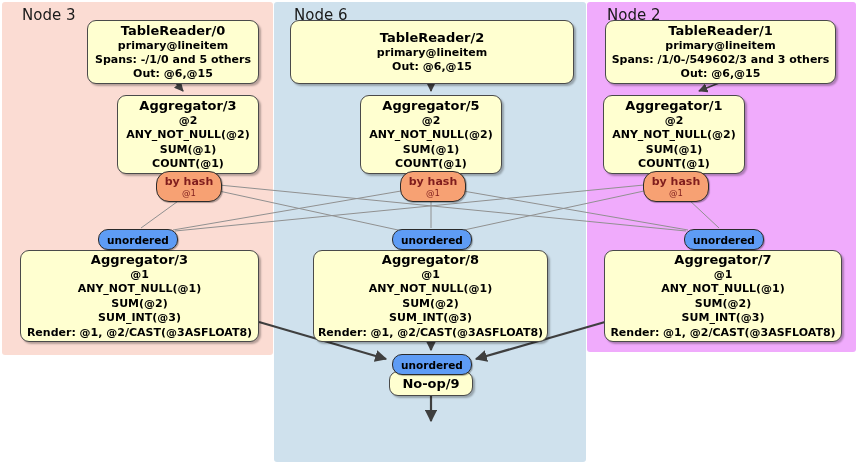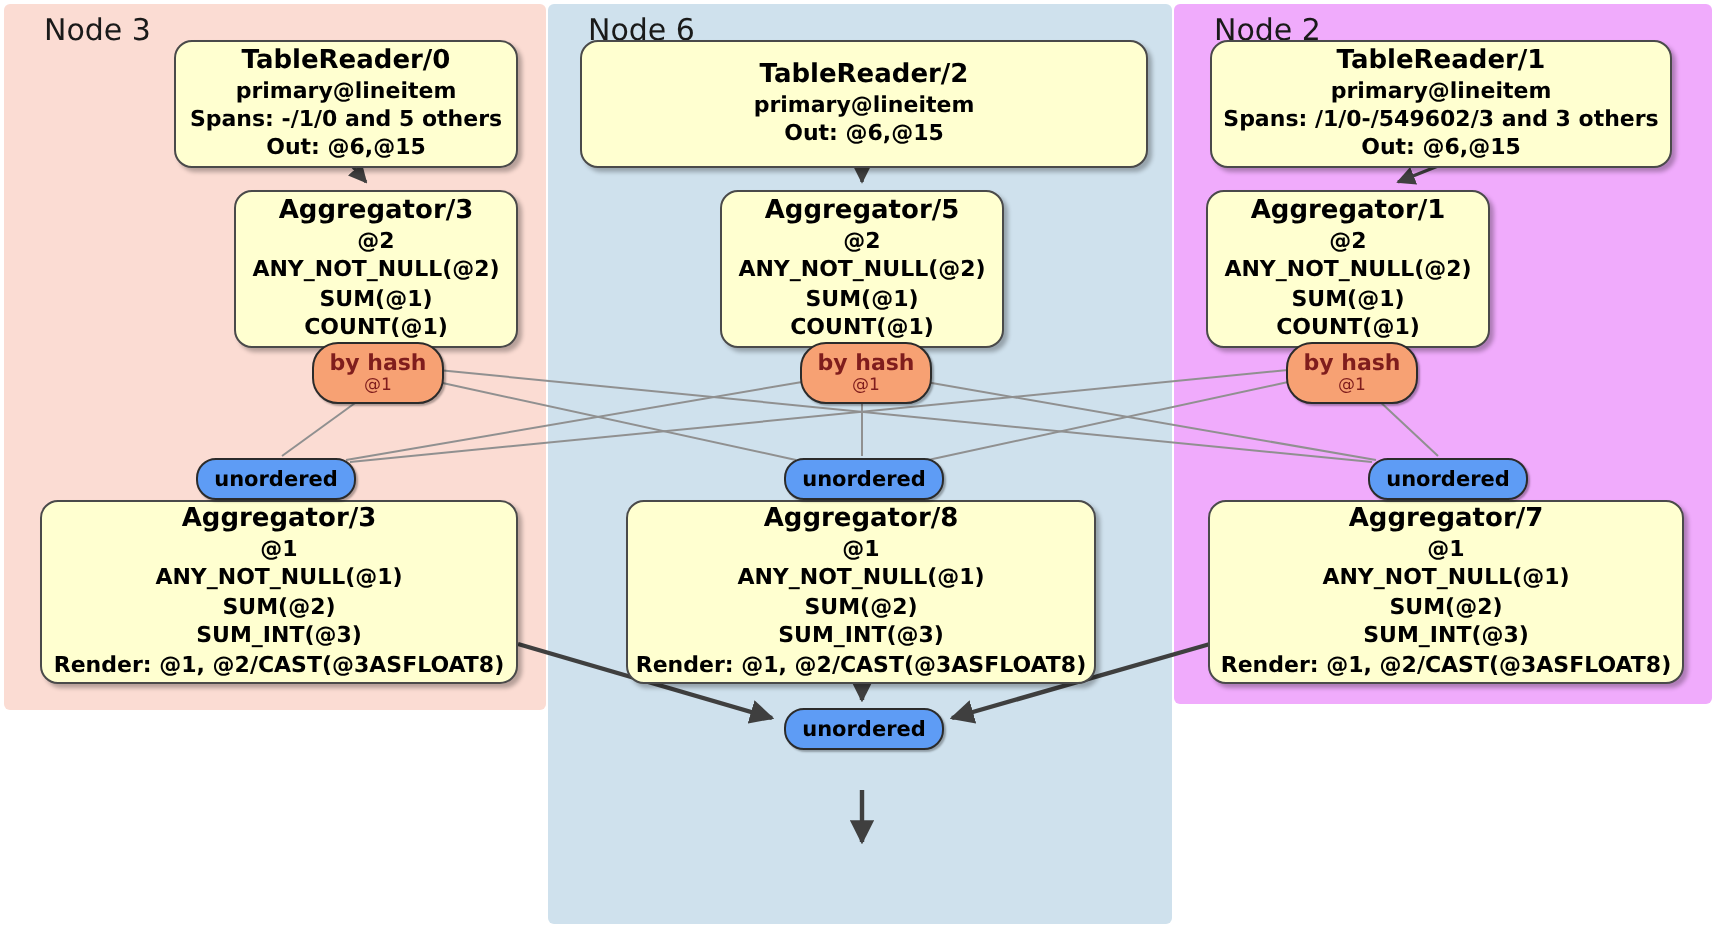--- a/index.html
+++ b/index.html
@@ -185,14 +185,17 @@
   </div>
   <div class="proc agg" id="proc-agg7">
     <div class="title">Aggregator/7</div>
     <div class="line">@1</div>
     <div class="line">ANY_NOT_NULL(@1)</div>
     <div class="line">SUM(@2)</div>
     <div class="line">SUM_INT(@3)</div>
     <div class="line">Render: @1, @2/CAST(@3ASFLOAT8)</div>
   </div>
 
+  <div class="proc" id="proc-noop">
+    <div class="title">No-op/9</div>
+  </div>
 
 </div>
 
 </body></html>

